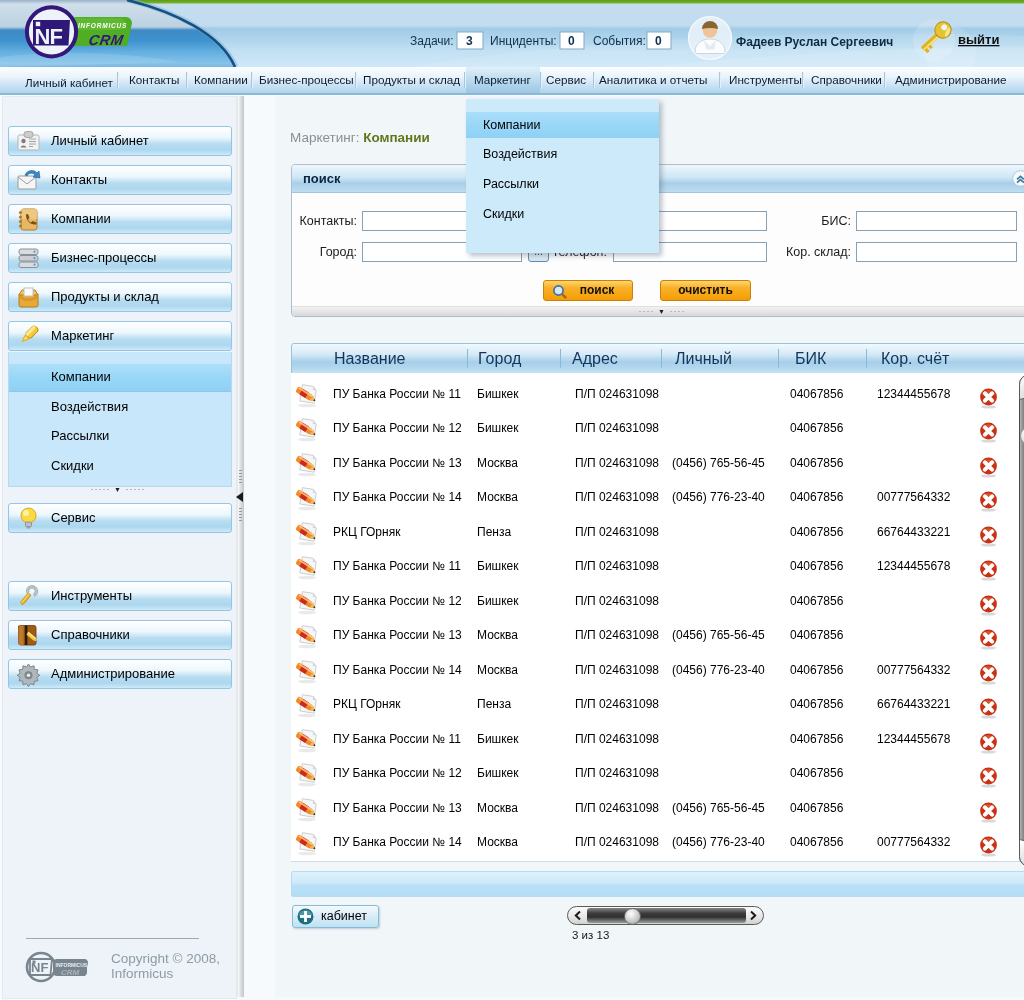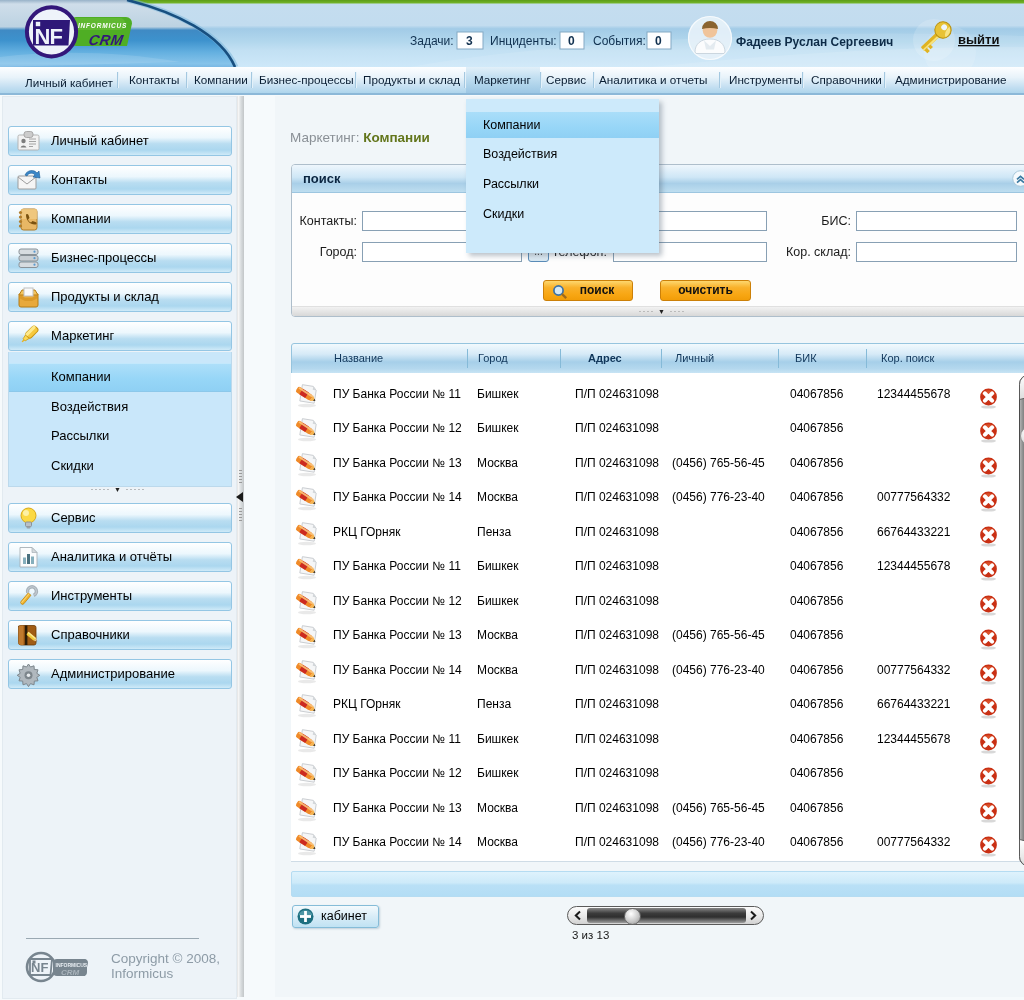--- a/index.html
+++ b/index.html
@@ -27,21 +27,21 @@
 
 #content{left:243px;top:96px;width:781px;height:901px;background:#f1f6f9;margin-left:32px;}
 .inp{position:absolute;height:18px;border:1px solid #88a0b4;background:#fff;box-sizing:content-box;padding:0;margin:0;}
 .lbl{position:absolute;font-size:12.5px;color:#1a1a1a;height:20px;line-height:20px;text-align:right;}
 .obtn{position:absolute;height:19px;border:1px solid #cc8008;border-radius:3px;
  background:linear-gradient(180deg,#fdd76e 0%,#f9b12a 35%,#f8a714 70%,#f29d08 100%);
  font-size:12px;font-weight:bold;color:#111;text-align:center;}
 
 #thead{left:16px;top:247px;width:747px;height:29px;border:1px solid #96c4de;border-radius:3px 3px 0 0;
  background:linear-gradient(180deg,#f2f9fd 0%,#d6eaf7 35%,#a6cfe9 62%,#b4d8ee 85%,#c8e4f4 100%);}
-.hcol{position:absolute;top:0;height:29px;line-height:29px;font-size:11px;color:#10365a;white-space:nowrap;}
+.hcol{position:absolute;top:0;height:29px;line-height:29px;font-size:16px;color:#10365a;white-space:nowrap;}
 .hdiv{position:absolute;top:5px;height:19px;width:1px;background:#85bad8;}
 #tbody{left:16px;top:277px;width:749px;height:488px;background:#fff;border-bottom:1px solid #cfdce6;}
 .row{position:absolute;left:0;width:749px;height:35px;}
 .cell{position:absolute;top:0;height:35px;line-height:35px;font-size:12px;color:#000;white-space:nowrap;}
 
 #vscroll{left:744px;top:278px;width:21px;height:493px;}
 </style></head>
 <body>
 <svg width="0" height="0" style="position:absolute;">
 <defs>
@@ -260,30 +260,20 @@
  <div class="handle" style="left:60px;top:389px;width:110px;color:#777;">····· <span style="color:#222;font-size:7px;">▼</span> ·····</div>
  <div class="sbtn" style="top:406px;">
       <svg width="27" height="27" viewBox="0 0 27 27">
         <circle cx="13.5" cy="10.5" r="7.5" fill="#fbd944" stroke="#d8a818"></circle>
         <circle cx="11" cy="8" r="3" fill="#fdf3b0" opacity="0.9"></circle>
         <rect x="10.5" y="17" width="6" height="4.5" rx="1" fill="#b9c0c6" stroke="#8a9298"></rect>
         <rect x="11.5" y="21.5" width="4" height="2" rx="1" fill="#9aa2a8"></rect>
       </svg>
       <div class="t">Сервис</div>
     </div>
- <div class="sbtn" style="top:445px;">
-      <svg width="27" height="27" viewBox="0 0 27 27">
-        <path d="M5,3.5 h12 l5,5 v14.5 h-17 Z" fill="#fbfcfd" stroke="#a8b0b6" stroke-width="0.9"></path>
-        <path d="M17,3.5 l5,5 h-5 Z" fill="#d5dadd" stroke="#a8b0b6" stroke-width="0.7"></path>
-        <rect x="8" y="13.5" width="3" height="6.5" fill="#85aebc"></rect>
-        <rect x="12" y="10" width="3" height="10" fill="#49707e"></rect>
-        <rect x="16" y="12.5" width="3" height="7.5" fill="#85aebc"></rect>
-      </svg>
-      <div class="t">Аналитика и отчёты</div>
-    </div>
  <div class="sbtn" style="top:484px;">
       <svg width="27" height="27" viewBox="0 0 27 27">
         <g transform="rotate(40 13 13)">
           <circle cx="13" cy="6.8" r="4.4" fill="none" stroke="#a8b2ba" stroke-width="3.5" stroke-dasharray="20 8" transform="rotate(120 13 6.8)"></circle>
           <circle cx="13" cy="6.8" r="4.4" fill="none" stroke="#c8d0d6" stroke-width="1.2" stroke-dasharray="19 9" transform="rotate(125 13 6.8)" opacity="0.8"></circle>
           <path d="M11.2,10.5 h3.6 v11 a1.8,1.8 0 0 1 -3.6,0 Z" fill="#f0b32a" stroke="#c0820a" stroke-width="0.7"></path>
           <path d="M11.9,10.5 h1 v12 h-1 Z" fill="#fad87a" opacity="0.9"></path>
         </g>
       </svg>
       <div class="t">Инструменты</div>
@@ -358,24 +348,24 @@
         </svg><span style="margin-left:18px;">поиск</span></div>
   <div class="obtn" style="left:368px;top:115px;width:89px;line-height:19px;">очистить</div>
   <div style="position:absolute;left:0;bottom:0;width:747px;height:9px;border-radius:0 0 3px 3px;background:linear-gradient(180deg,#f2f2f2,#d8d8d8);border-top:1px solid #e0e0e0;">
    <div class="handle" style="left:310px;top:1px;width:120px;color:#888;">···· <span style="color:#222;font-size:7px;">▼</span> ····</div>
   </div>
  </div>
 
  <div class="abs" id="thead">
   <div class="hcol" style="left:42px;">Название</div>
   <div class="hcol" style="left:186px;">Город</div>
-  <div class="hcol" style="left:296px;font-weight:bold;">Адрес</div>
+  <div class="hcol" style="left:280px;">Адрес</div>
   <div class="hcol" style="left:383px;">Личный</div>
   <div class="hcol" style="left:503px;">БИК</div>
-  <div class="hcol" style="left:589px;">Кор. поиск</div>
+  <div class="hcol" style="left:589px;">Кор. счёт</div>
   <div class="hdiv" style="left:175px;"></div>
   <div class="hdiv" style="left:268px;"></div>
   <div class="hdiv" style="left:369px;"></div>
   <div class="hdiv" style="left:486px;"></div>
   <div class="hdiv" style="left:574px;"></div>
  </div>
  <div class="abs" id="tbody">
 <div class="row" style="top:3.5px;">
 <svg class="pic" style="position:absolute;left:3px;top:5px;" width="26" height="26" viewBox="0 0 26 26">
           <use href="#pencil"></use>

